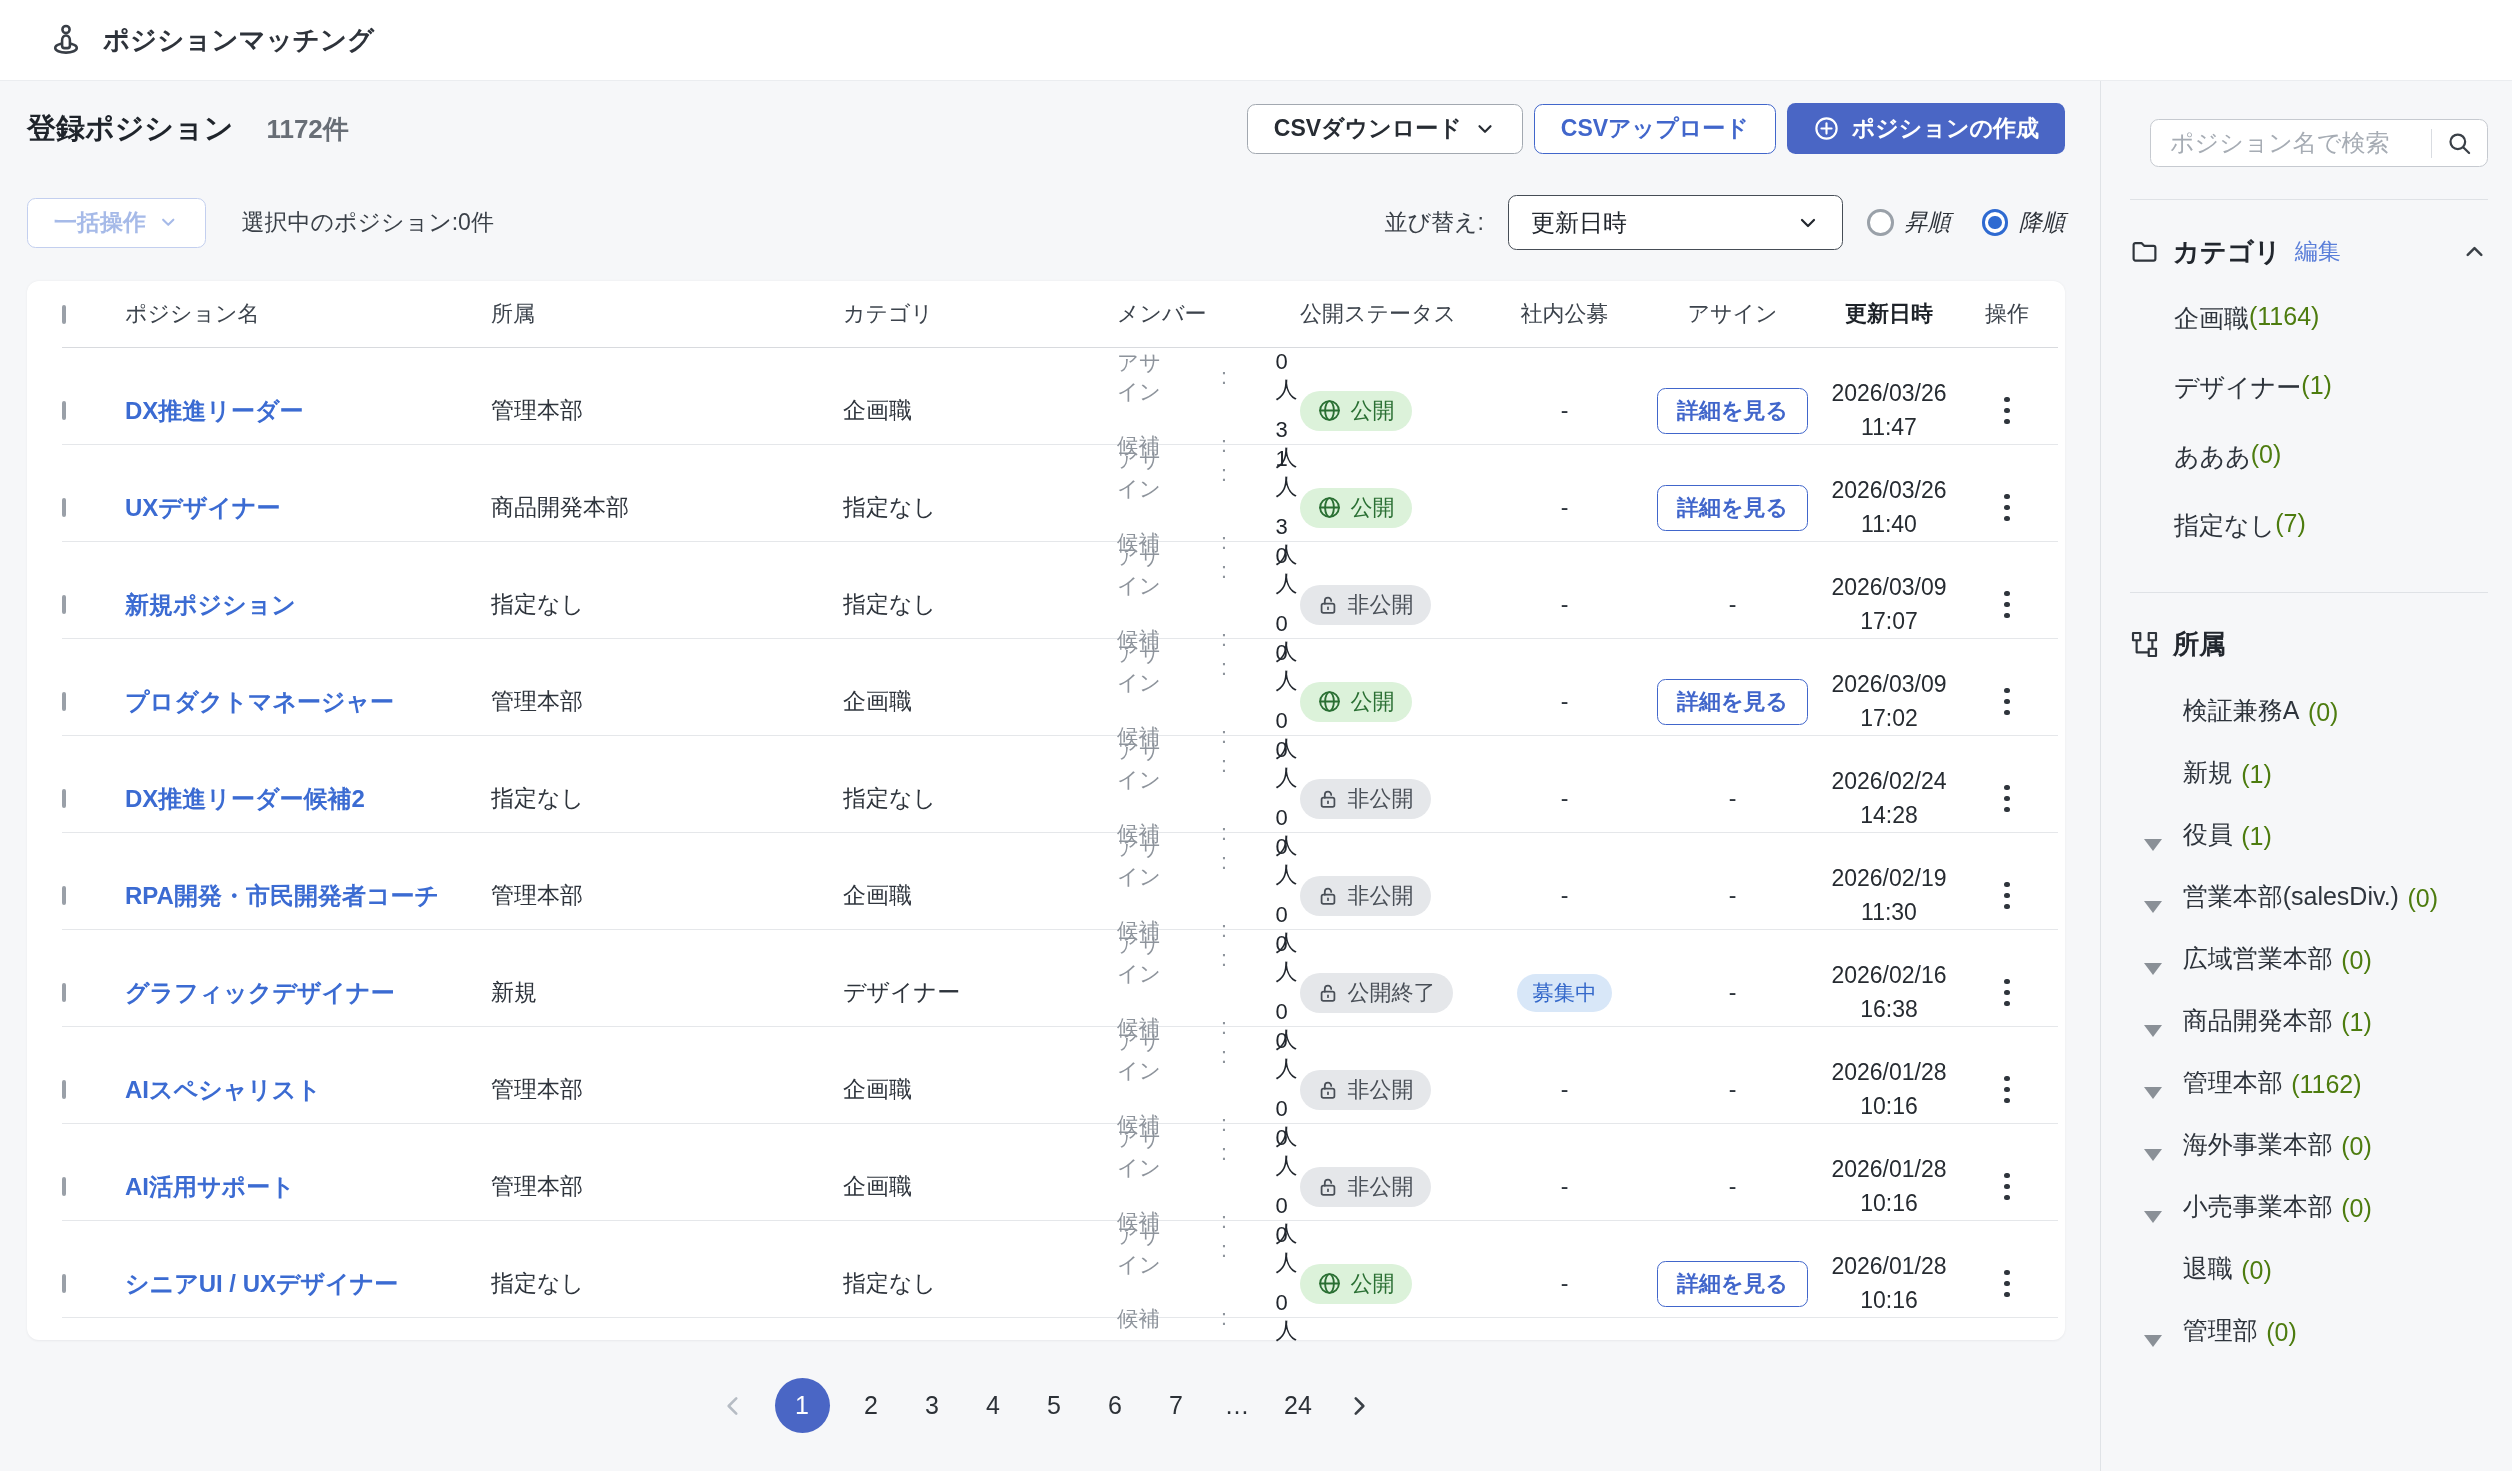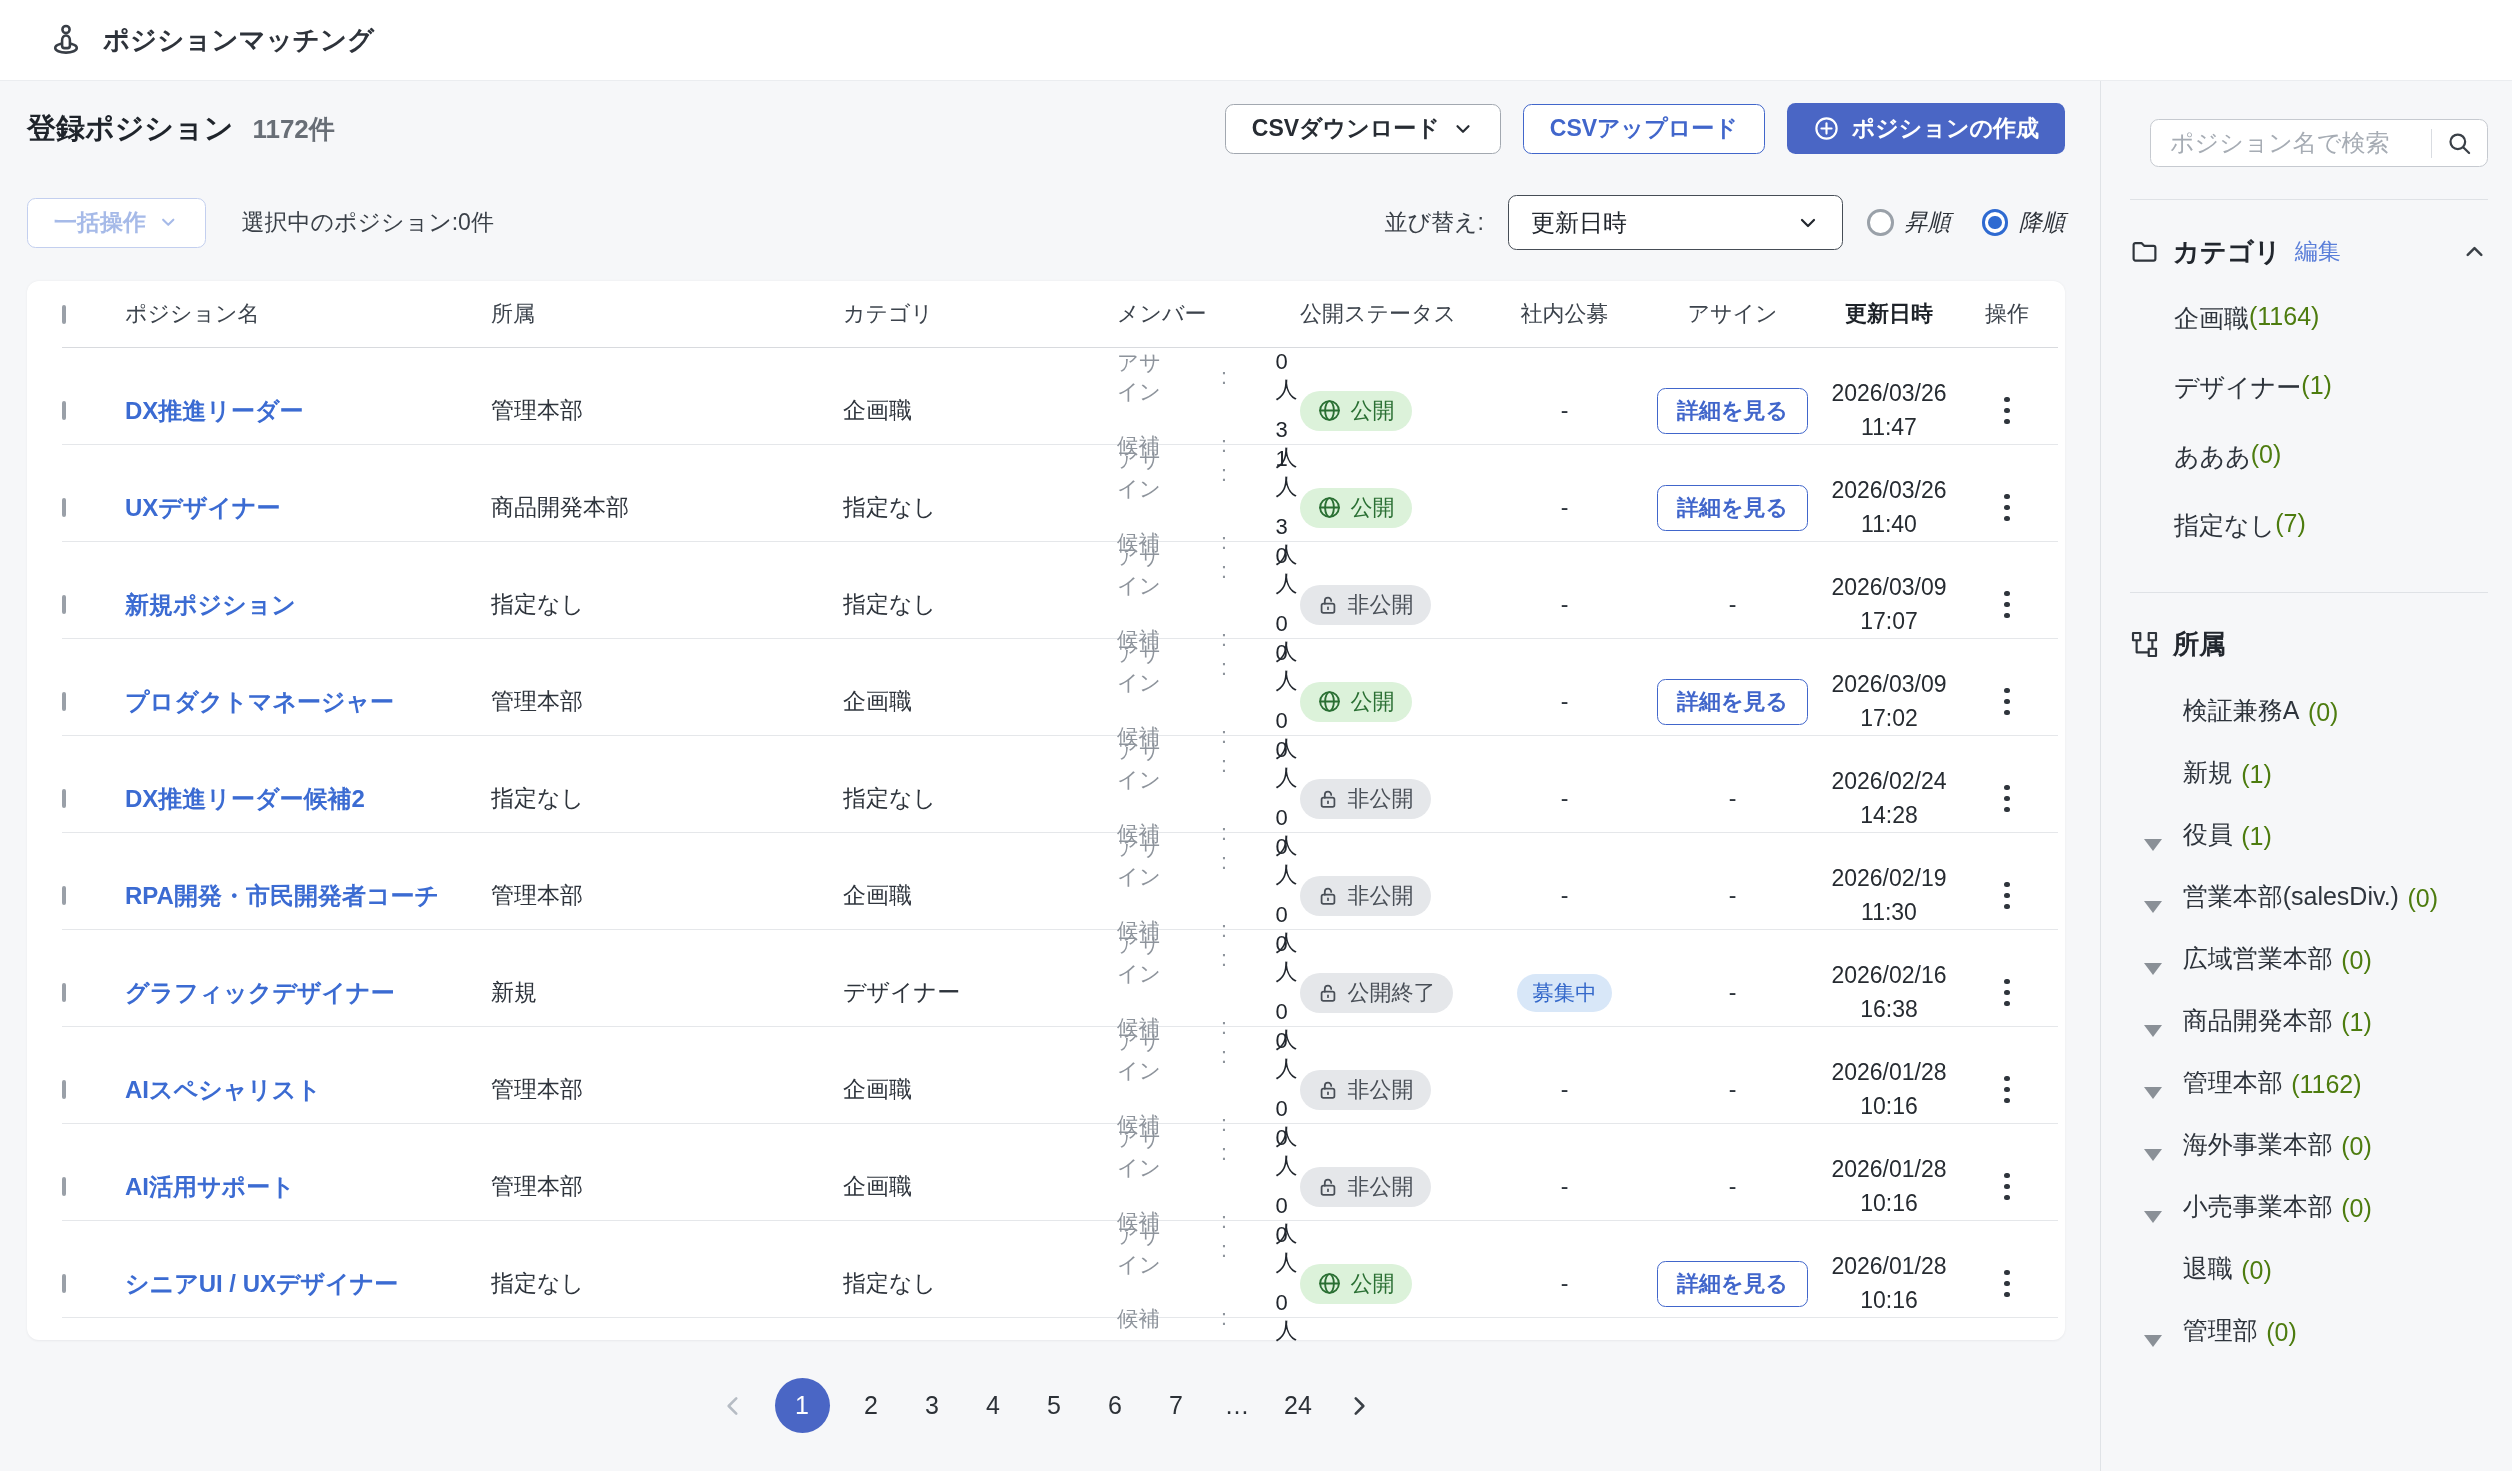--- a/index.html
+++ b/index.html
@@ -12,24 +12,24 @@
   .logo{color:#383e46;}
   .app-title{font-size:26.5px;font-weight:700;color:#2e333b;}
 
   
   .app{display:flex;height:1390px;}
   .main{width:2100px;padding:22px 35px 0 27px;}
   .sidebar{flex:1;border-left:0.9px solid #e0e3e7;padding:38px 24px 0 29px;overflow:hidden;}
 
   
   .page-head{display:flex;align-items:center;justify-content:space-between;}
-  .ph-left{display:flex;align-items:baseline;gap:19px;}
+  .ph-left{display:flex;align-items:baseline;gap:33px;}
   .ph-title{font-size:29px;font-weight:700;color:#1f242b;}
   .ph-count{font-size:26px;font-weight:600;color:#686e76;}
-  .ph-actions{display:flex;gap:22px;align-items:center;}
+  .ph-actions{display:flex;gap:11px;align-items:center;}
   .btn{display:inline-flex;align-items:center;justify-content:center;gap:12px;height:50px;border-radius:8.5px;
     font-size:23px;font-weight:700;padding:0 26px;background:#fff;cursor:pointer;border:none;
     font-family:inherit;}
   .btn-outline-gray{border:1.7px solid #a2a8b0;color:#272c33;}
   .btn-outline-blue{border:1.7px solid #4166cb;color:#4166cb;}
   .btn-primary{background:#4a66c5;color:#fff;height:51px;}
 
   
   .toolbar{margin-top:41px;display:flex;align-items:center;justify-content:space-between;}
   .tb-left{display:flex;align-items:center;gap:36px;}

